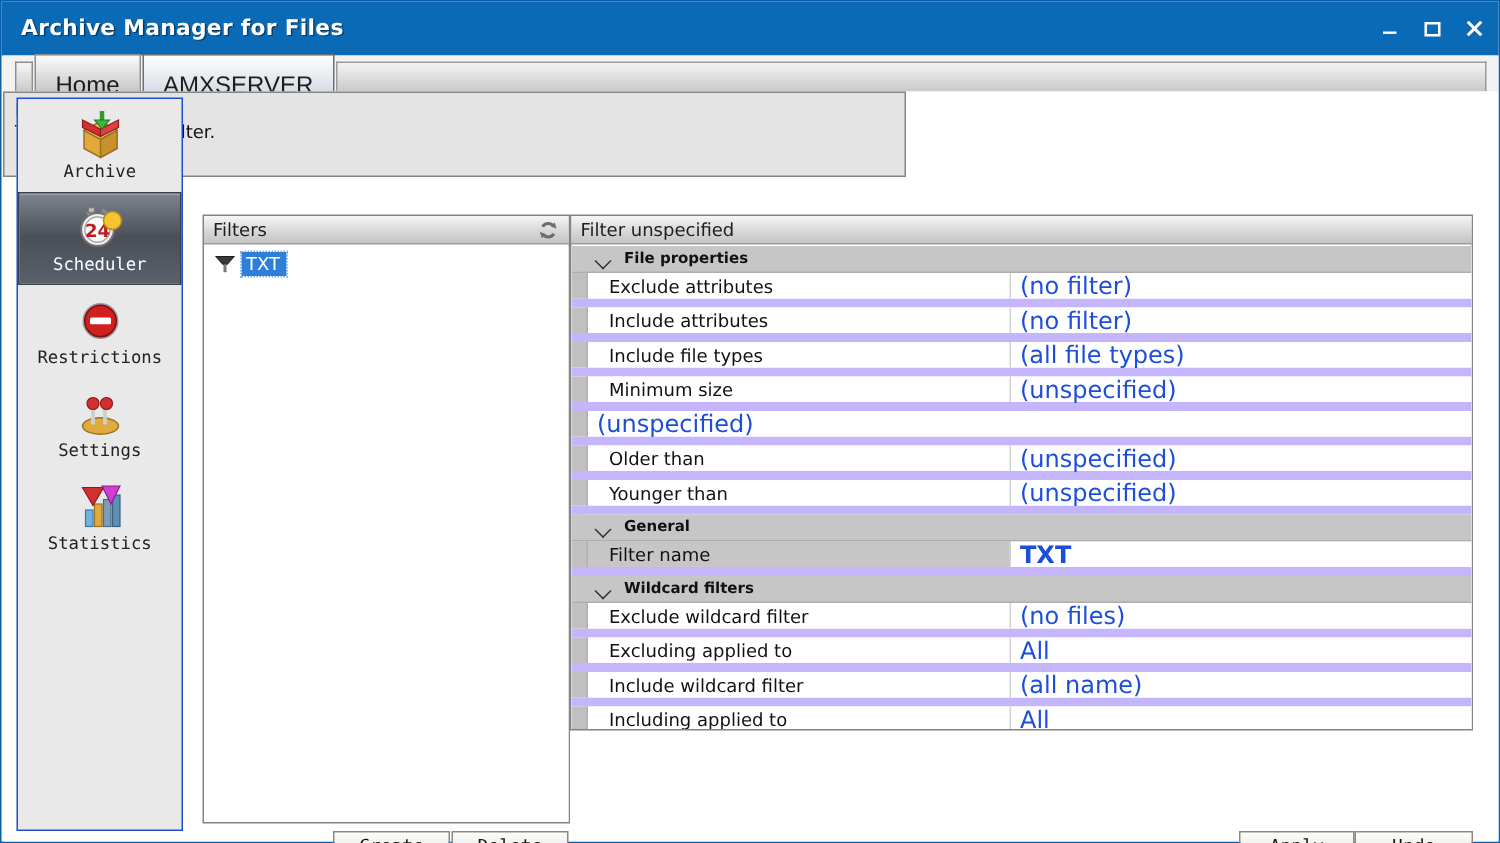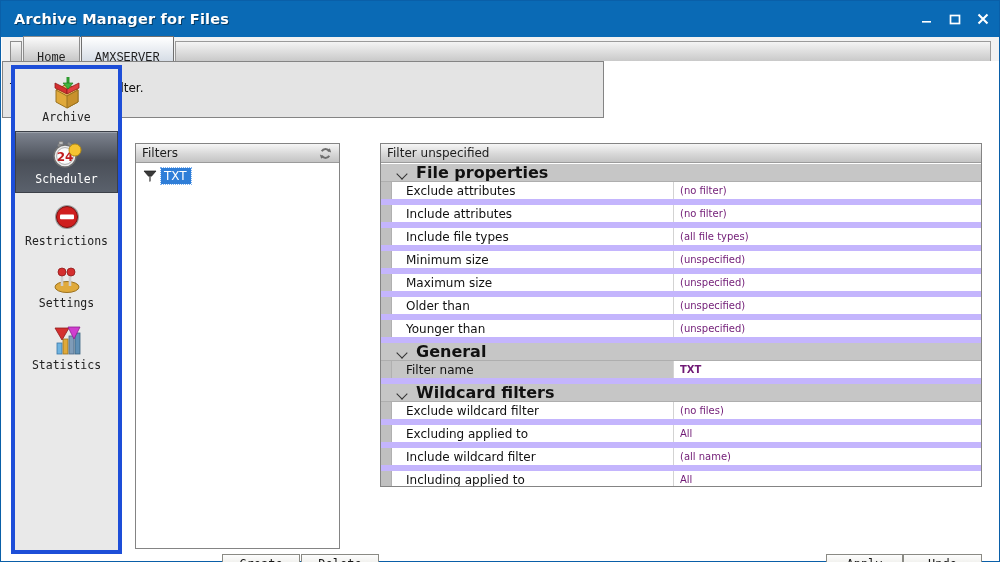--- a/index.html
+++ b/index.html
@@ -22,72 +22,72 @@
 
   
   .tabstrip{position:absolute;left:1px;top:36px;width:997px;height:24px;
      background:#f2f2f2;display:flex;align-items:flex-end;}
   .tabstrip .lead{width:12px;height:20px;margin-left:8px;
      background:linear-gradient(to bottom,#f6f6f6,#c9c9c9);
      border:1px solid #8d8d8d;border-bottom:none;box-sizing:border-box;}
   .ttab{height:20px;line-height:18px;padding:12px 13px;box-sizing:border-box;
      border:1px solid #8d8d8d;border-bottom:none;margin-left:1px;
      background:linear-gradient(to bottom,#fbfbfb,#c7c7c7);
-     font-size:12px;color:#1d1d1d;font-family:Liberation Mono, monospace;}
+     font-size:16px;color:#1d1d1d;font-family:Liberation Sans, sans-serif;}
   .ttab.active{background:linear-gradient(to bottom,#ffffff,#d6dde6);
      border-color:#6f6f6f;}
   .tabfill{flex:1;height:20px;margin-left:1px;margin-right:8px;
      background:linear-gradient(to bottom,#f4f4f4,#c9c9c9);
      border:1px solid #9a9a9a;border-bottom:none;box-sizing:border-box;}
 
   
   .content{position:absolute;left:1px;top:60px;width:997px;height:500px;background:#ffffff;}
 
   
   .sidebar{position:absolute;left:9px;top:4px;width:111px;height:489px;
-     background:#e9e9e9;border:4px solid #1d4ed8;box-sizing:border-box;}
+     background:#e9e9e9;border:1px solid #1d4ed8;box-sizing:border-box;}
   .side-item{width:100%;height:62px;box-sizing:border-box;
      display:flex;flex-direction:column;align-items:center;justify-content:center;
      font-size:11.5px;color:#222;font-family:"DejaVu Sans Mono","Liberation Mono",monospace;}
   .side-item .ico{width:36px;height:34px;position:relative;margin-bottom:1px;}
   .side-item .lbl{line-height:13px;}
   .side-item.sel{background:linear-gradient(to bottom,#7e8490,#4a4f58 48%,#5a616c);
      border:1px solid #3c4048;color:#ffffff;box-shadow:inset 0 1px 0 rgba(255,255,255,.25);}
 
   
   .panel{position:absolute;box-sizing:border-box;border:1px solid #848484;background:#ffffff;}
   .panel-hd{height:19px;line-height:19px;padding:0 6px;box-sizing:border-box;
      background:linear-gradient(to bottom,#f6f6f6,#d8d8d8 55%,#c4c4c4);
      border-bottom:1px solid #9b9b9b;font-size:12px;color:#1d1d1d;
      display:flex;align-items:center;justify-content:space-between;}
 
   
-  #filters-panel{left:133px;top:82px;width:205px;height:406px;}
+  #filters-panel{left:133px;top:82px;width:245px;height:406px;}
   .tree{position:absolute;left:0;top:20px;right:0;bottom:0;background:#fff;overflow:hidden;}
   .tree-row{display:flex;align-items:center;height:16px;margin:4px 0 0 6px;}
   .tree-row .tico{width:16px;height:14px;margin-right:3px;position:relative;}
   .tree-label{font-size:12px;line-height:14px;padding:1px 4px 1px 3px;
      background:#2f7ed8;color:#ffffff;outline:1px dotted #7fb2ef;outline-offset:0;}
 
   
   #props-panel{left:378px;top:82px;width:602px;height:344px;}
   .grid{position:absolute;left:0;top:20px;right:0;bottom:0;background:#fff;overflow:hidden;}
   .grow{display:flex;height:17px;align-items:stretch;border-bottom:6px solid #c4b5fd;}
   .grow .gutter{width:10px;background:#c0c0c0;border-right:1px solid #b0b0b0;flex:none;}
   .ghead{background:#c6c6c6;border-bottom:1px solid #aeaeae;}
   .ghead .gutter{background:#c6c6c6;border-right:none;}
-  .ghead .hcell{display:flex;align-items:center;font-weight:bold;font-size:16px;color:#111;
+  .ghead .hcell{display:flex;align-items:center;font-weight:bold;font-size:10px;color:#111;
      padding-left:6px;}
   .chev{width:12px;height:12px;margin-right:7px;display:inline-block;position:relative;}
   .chev:after{content:"";position:absolute;left:1px;top:3px;width:7px;height:7px;
      border-left:1.6px solid #303030;border-bottom:1.6px solid #303030;
      transform:rotate(-45deg);}
   .gname{width:282px;flex:none;display:flex;align-items:center;padding-left:14px;
      box-sizing:border-box;font-size:12px;color:#111;border-right:1px solid #d3d3d3;background:#fff;}
-  .gval{flex:1;display:flex;align-items:center;padding-left:6px;font-size:10px;color:#701a75;background:#fff;}
+  .gval{flex:1;display:flex;align-items:center;padding-left:6px;font-size:16px;color:#1d4ed8;background:#fff;}
   .grow.selected .gname{background:#c6c6c6;}
   .grow.selected .gval{font-weight:bold;}
   .grid-blank{background:#fff;}
 
   
   #desc-panel{left:378px;top:430px;width:602px;height:57px;
      border:1px solid #848484;background:#e4e4e4;box-sizing:border-box;padding:4px 7px;}
   .desc-title{font-weight:bold;font-size:12px;color:#111;line-height:15px;}
   .desc-body{font-size:12px;color:#111;line-height:15px;}
 
@@ -260,21 +260,20 @@
           <div class="gname">Include file types</div>
           <div class="gval">(all file types)</div>
         </div>
         <div class="grow">
           <div class="gutter"></div>
           <div class="gname">Minimum size</div>
           <div class="gval">(unspecified)</div>
         </div>
         <div class="grow">
           <div class="gutter"></div>
-          <div class="gname">Maximum size</div>
           <div class="gval">(unspecified)</div>
         </div>
         <div class="grow">
           <div class="gutter"></div>
           <div class="gname">Older than</div>
           <div class="gval">(unspecified)</div>
         </div>
         <div class="grow">
           <div class="gutter"></div>
           <div class="gname">Younger than</div>

